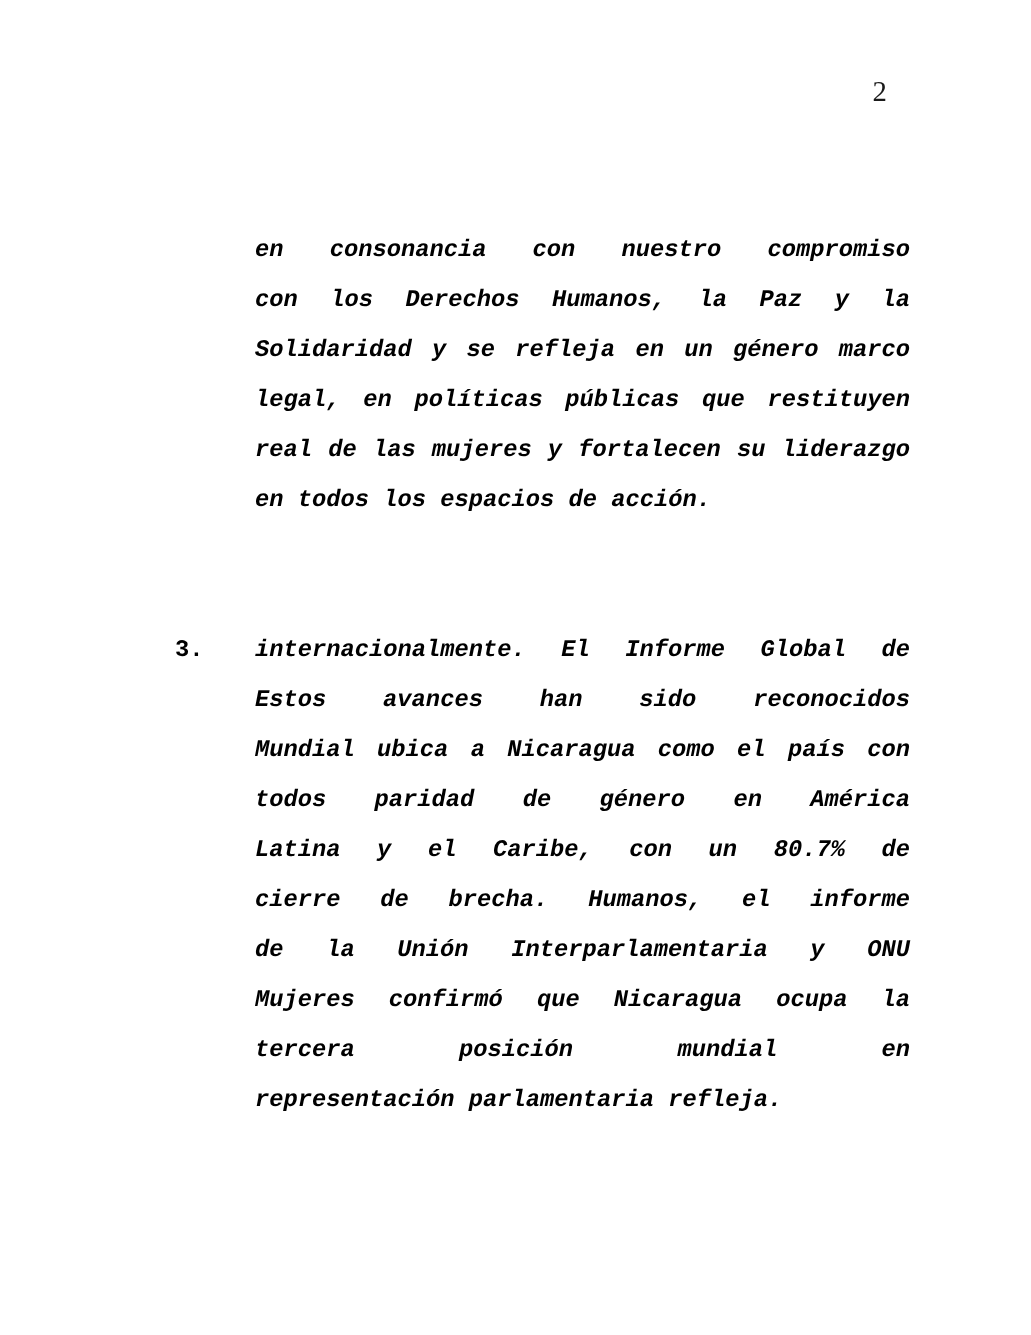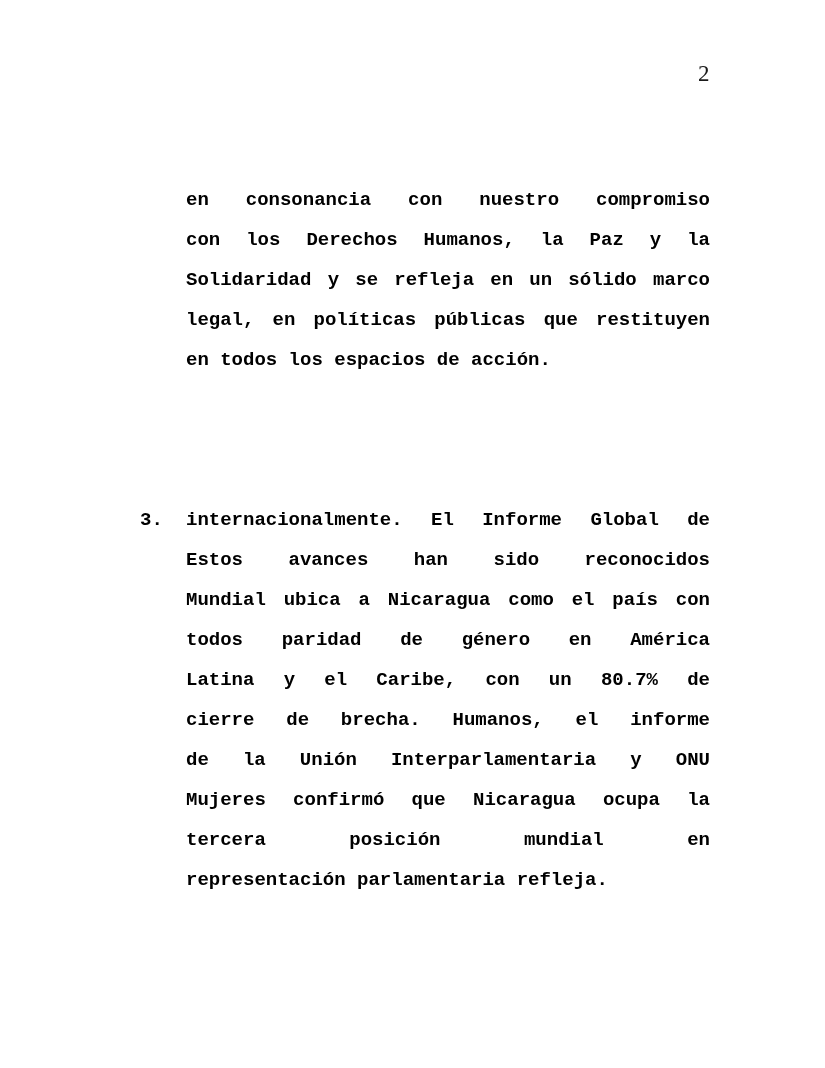--- a/index.html
+++ b/index.html
@@ -18,22 +18,23 @@
     left: 698px;
     top: 62px;
     font-family: "Liberation Serif", "DejaVu Serif", serif;
     font-weight: 400;
     font-size: 23px;
     line-height: 24px;
     color: #1a1a1a;
   }
   .para {
     position: absolute;
-    left: 186px;
+    left: 204px;
     width: 524px;
+    font-style: italic;
   }
   .para-1 { top: 180px; }
   .para-3 { top: 500px; }
   .line {
     height: 40px;
     line-height: 40px;
     font-size: 19px;
     text-align: justify;
     text-align-last: justify;
     white-space: normal;
@@ -54,22 +55,23 @@
 </head>
 <body>
 
 <div class="page">
 
   <div class="page-number">2</div>
 
   <div class="para para-1">
     <div class="line">en consonancia con nuestro compromiso</div>
     <div class="line">con los Derechos Humanos, la Paz y la</div>
-    <div class="line">Solidaridad y se refleja en un sólido marco</div>
+    <div class="line">Solidaridad y se refleja en un género marco</div>
     <div class="line">legal, en políticas públicas que restituyen</div>
+    <div class="line">real de las mujeres y fortalecen su liderazgo</div>
     <div class="line last-line">en todos los espacios de acción.</div>
   </div>
 
   <div class="list-marker">3.</div>
 
   <div class="para para-3">
     <div class="line">internacionalmente. El Informe Global de</div>
     <div class="line">Estos avances han sido reconocidos</div>
     <div class="line">Mundial ubica a Nicaragua como el país con</div>
     <div class="line">todos paridad de género en América</div>

